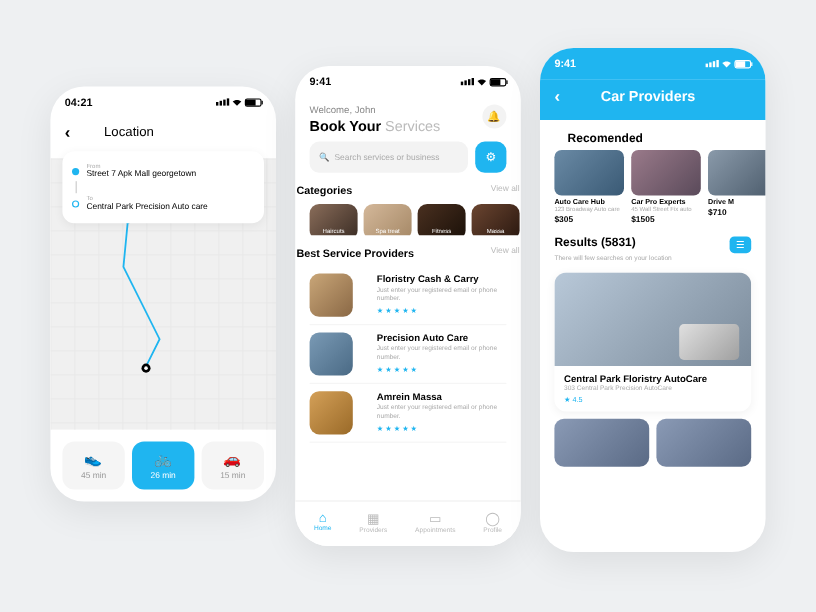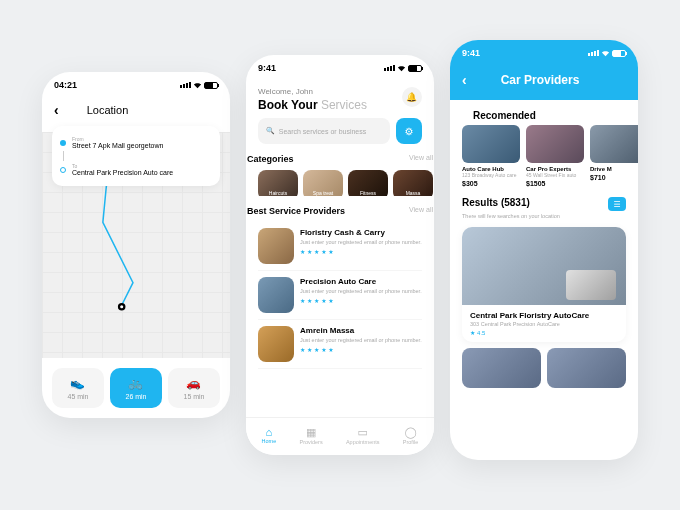--- a/index.html
+++ b/index.html
@@ -49,21 +49,21 @@
 .sec-head b{font-weight:800}
 .sec-head .va{color:#bbb;font-size:7px}
 .cats{display:flex;gap:5px;padding:0 12px;overflow:hidden}
 .cat{width:40px;flex-shrink:0}
 .cat-img{width:40px;height:30px;border-radius:8px;background:linear-gradient(135deg,#8a6d5a,#3a2c24)}
 .cat:nth-child(2) .cat-img{background:linear-gradient(135deg,#d4b89a,#a58866)}
 .cat:nth-child(3) .cat-img{background:linear-gradient(135deg,#4a3020,#1a1008)}
 .cat:nth-child(4) .cat-img{background:linear-gradient(135deg,#6b4530,#2a1810)}
 .cat-lbl{font-size:5px;text-align:center;color:#fff;margin-top:-10px;position:relative}
 .providers{padding:0 12px}
-.prov{display:flex;gap:6px;padding:6px 0;border-bottom:1px solid #f5f5f5}
+.prov{display:flex;gap:20px;padding:6px 0;border-bottom:1px solid #f5f5f5}
 .prov-img{width:36px;height:36px;border-radius:8px;background:linear-gradient(135deg,#c9a678,#8a6845);flex-shrink:0}
 .prov:nth-child(2) .prov-img{background:linear-gradient(135deg,#7a9ab5,#4a6a85)}
 .prov:nth-child(3) .prov-img{background:linear-gradient(135deg,#d4a058,#9a6a28)}
 .prov-info{flex:1}
 .prov-name{font-size:8px;font-weight:700}
 .prov-desc{font-size:5.5px;color:#aaa;margin-top:2px;line-height:1.3}
 .stars{color:#1fb5f0;font-size:6px;margin-top:2px}
 .tabbar{position:absolute;bottom:0;left:0;right:0;display:flex;justify-content:space-around;padding:8px 4px 10px;border-top:1px solid #f0f0f0;background:#fff}
 .tab{text-align:center;font-size:5.5px;color:#bbb}
 .tab.active{color:#1fb5f0}

